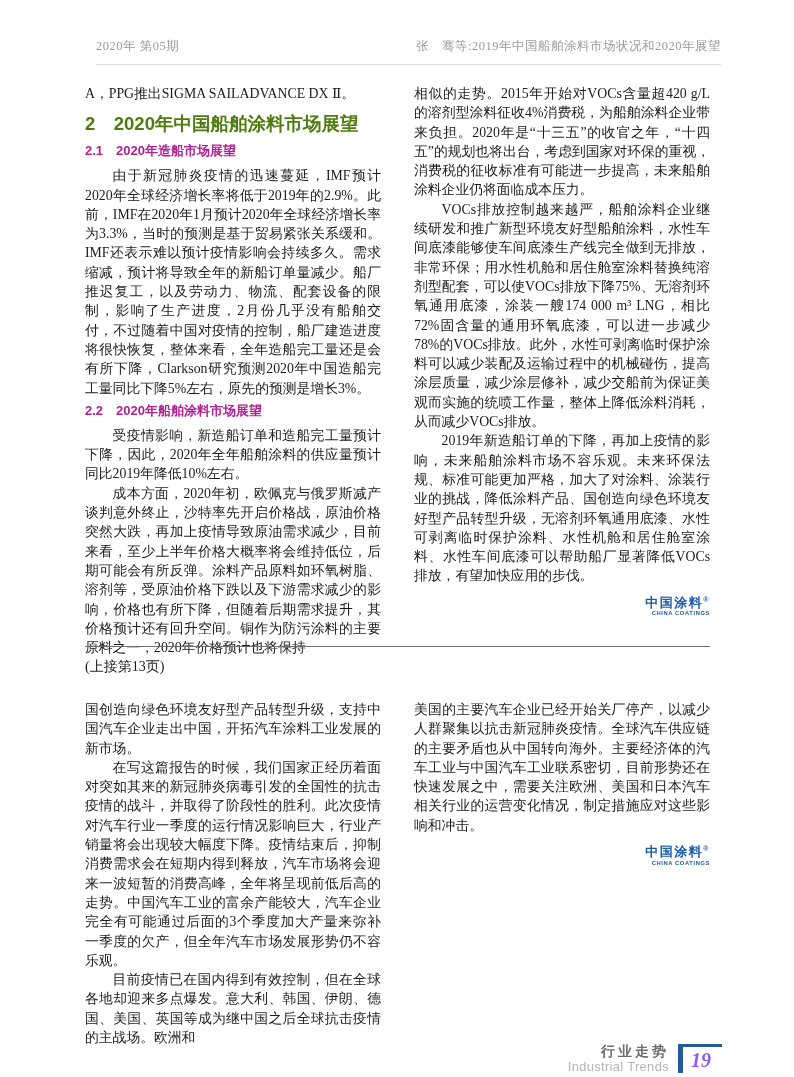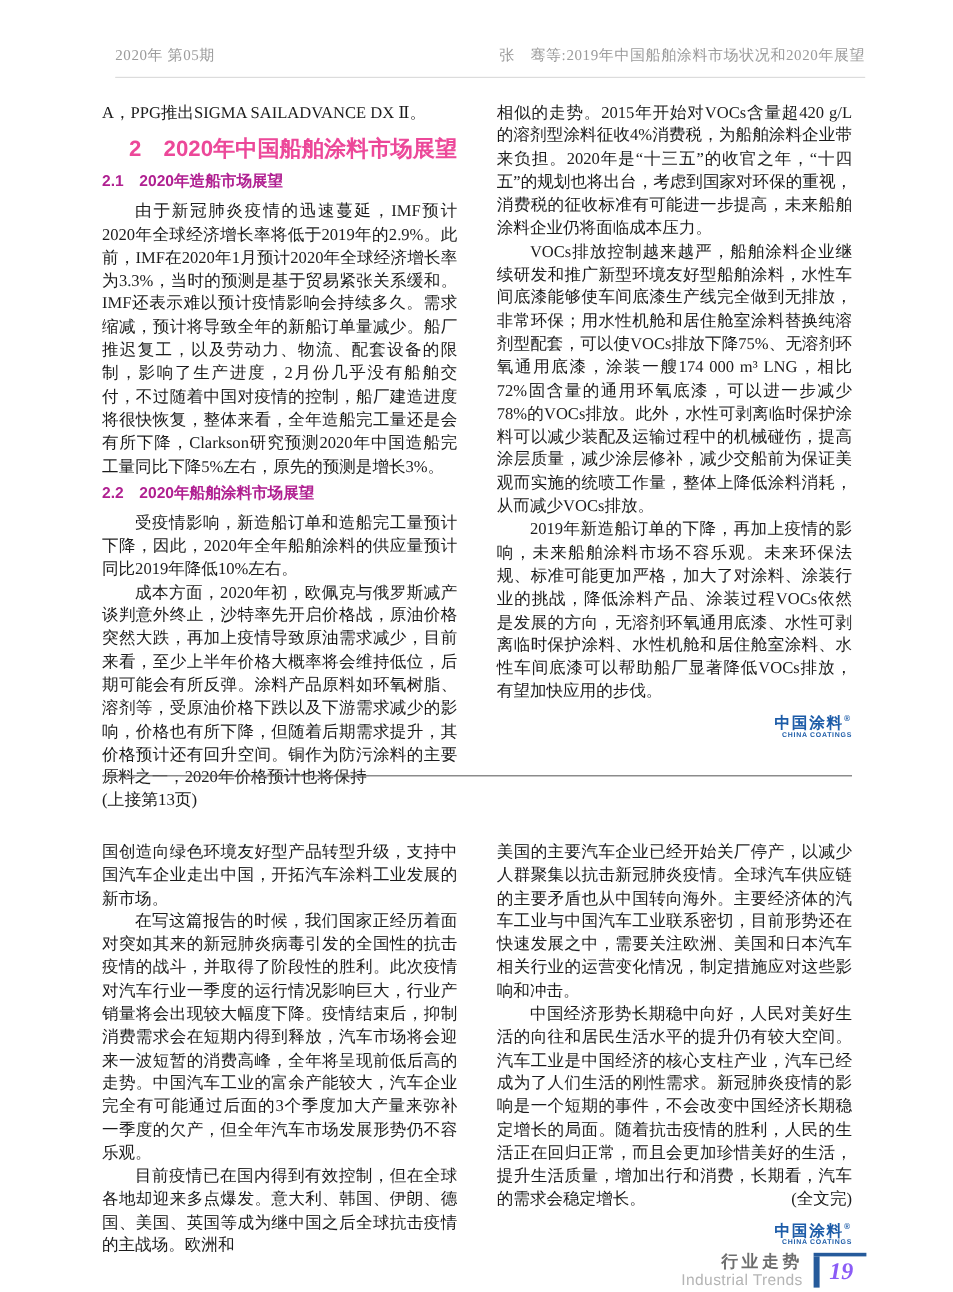--- a/index.html
+++ b/index.html
@@ -17,22 +17,22 @@
   
   .cols{display:flex;gap:33px;}
   .col{width:302px;font-size:13.8px;line-height:19.3px;text-align:justify;}
   .col p{margin:0;}
   .ind{text-indent:2em;}
   .upper{position:absolute;top:84px;left:85px;width:625px;}
   .lower{position:absolute;top:700px;left:85px;width:625px;}
   
   .h2{
     font-family:"Liberation Sans","DejaVu Sans",sans-serif;
-    font-size:18.5px;line-height:25px;font-weight:bold;color:#ec4899;
-    margin:8px 0 5px 0;text-align:right;
+    font-size:18.5px;line-height:25px;font-weight:bold;color:#4d7c0f;
+    margin:8px 0 5px 0;text-align:left;
   }
   .h3{
     font-family:"Liberation Sans","DejaVu Sans",sans-serif;
     font-size:13px;line-height:20px;font-weight:bold;color:#b02091;
     margin:3px 0 5px 0;text-align:left;
   }
   .h2.sec3{margin-top:14px;margin-bottom:8px;}
   
   .logo{margin-top:10px;text-align:right;color:#1d5ca8;line-height:1.05;}
   .logo-cn{font-family:"Liberation Sans","DejaVu Sans",sans-serif;font-weight:bold;font-size:13px;letter-spacing:1.5px;}
@@ -75,40 +75,39 @@
       <div class="h2">2　2020年中国船舶涂料市场展望</div>
       <div class="h3">2.1　2020年造船市场展望</div>
       <p class="ind">由于新冠肺炎疫情的迅速蔓延，IMF预计2020年全球经济增长率将低于2019年的2.9%。此前，IMF在2020年1月预计2020年全球经济增长率为3.3%，当时的预测是基于贸易紧张关系缓和。IMF还表示难以预计疫情影响会持续多久。需求缩减，预计将导致全年的新船订单量减少。船厂推迟复工，以及劳动力、物流、配套设备的限制，影响了生产进度，2月份几乎没有船舶交付，不过随着中国对疫情的控制，船厂建造进度将很快恢复，整体来看，全年造船完工量还是会有所下降，Clarkson研究预测2020年中国造船完工量同比下降5%左右，原先的预测是增长3%。</p>
       <div class="h3">2.2　2020年船舶涂料市场展望</div>
       <p class="ind">受疫情影响，新造船订单和造船完工量预计下降，因此，2020年全年船舶涂料的供应量预计同比2019年降低10%左右。</p>
       <p class="ind">成本方面，2020年初，欧佩克与俄罗斯减产谈判意外终止，沙特率先开启价格战，原油价格突然大跌，再加上疫情导致原油需求减少，目前来看，至少上半年价格大概率将会维持低位，后期可能会有所反弹。涂料产品原料如环氧树脂、溶剂等，受原油价格下跌以及下游需求减少的影响，价格也有所下降，但随着后期需求提升，其价格预计还有回升空间。铜作为防污涂料的主要原料之一，2020年价格预计也将保持</p>
     </div>
     <div class="col">
       <p>相似的走势。2015年开始对VOCs含量超420 g/L的溶剂型涂料征收4%消费税，为船舶涂料企业带来负担。2020年是“十三五”的收官之年，“十四五”的规划也将出台，考虑到国家对环保的重视，消费税的征收标准有可能进一步提高，未来船舶涂料企业仍将面临成本压力。</p>
       <p class="ind">VOCs排放控制越来越严，船舶涂料企业继续研发和推广新型环境友好型船舶涂料，水性车间底漆能够使车间底漆生产线完全做到无排放，非常环保；用水性机舱和居住舱室涂料替换纯溶剂型配套，可以使VOCs排放下降75%、无溶剂环氧通用底漆，涂装一艘174 000 m³ LNG，相比72%固含量的通用环氧底漆，可以进一步减少78%的VOCs排放。此外，水性可剥离临时保护涂料可以减少装配及运输过程中的机械碰伤，提高涂层质量，减少涂层修补，减少交船前为保证美观而实施的统喷工作量，整体上降低涂料消耗，从而减少VOCs排放。</p>
-      <p class="ind">2019年新造船订单的下降，再加上疫情的影响，未来船舶涂料市场不容乐观。未来环保法规、标准可能更加严格，加大了对涂料、涂装行业的挑战，降低涂料产品、涂装过程VOCs依然是发展的方向，无溶剂环氧通用底漆、水性可剥离临时保护涂料、水性机舱和居住舱室涂料、水性车间底漆可以帮助船厂显著降低VOCs排放，有望加快应用的步伐。</p>
+      <p class="ind">2019年新造船订单的下降，再加上疫情的影响，未来船舶涂料市场不容乐观。未来环保法规、标准可能更加严格，加大了对涂料、涂装行业的挑战，降低涂料产品、国创造向绿色环境友好型产品转型升级，无溶剂环氧通用底漆、水性可剥离临时保护涂料、水性机舱和居住舱室涂料、水性车间底漆可以帮助船厂显著降低VOCs排放，有望加快应用的步伐。</p>
       <div class="logo">
         <div class="logo-cn"><span>中国涂料</span><sup>®</sup></div>
         <div class="logo-en">CHINA COATINGS</div>
       </div>
     </div>
   </div>
 
   <div class="divider"></div>
   <div class="cont-note">(上接第13页)</div>
 
   <div class="lower cols">
     <div class="col">
       <p>国创造向绿色环境友好型产品转型升级，支持中国汽车企业走出中国，开拓汽车涂料工业发展的新市场。</p>
       <p class="ind">在写这篇报告的时候，我们国家正经历着面对突如其来的新冠肺炎病毒引发的全国性的抗击疫情的战斗，并取得了阶段性的胜利。此次疫情对汽车行业一季度的运行情况影响巨大，行业产销量将会出现较大幅度下降。疫情结束后，抑制消费需求会在短期内得到释放，汽车市场将会迎来一波短暂的消费高峰，全年将呈现前低后高的走势。中国汽车工业的富余产能较大，汽车企业完全有可能通过后面的3个季度加大产量来弥补一季度的欠产，但全年汽车市场发展形势仍不容乐观。</p>
       <p class="ind">目前疫情已在国内得到有效控制，但在全球各地却迎来多点爆发。意大利、韩国、伊朗、德国、美国、英国等成为继中国之后全球抗击疫情的主战场。欧洲和</p>
     </div>
     <div class="col">
       <p>美国的主要汽车企业已经开始关厂停产，以减少人群聚集以抗击新冠肺炎疫情。全球汽车供应链的主要矛盾也从中国转向海外。主要经济体的汽车工业与中国汽车工业联系密切，目前形势还在快速发展之中，需要关注欧洲、美国和日本汽车相关行业的运营变化情况，制定措施应对这些影响和冲击。</p>
-      <p class="ind"><span>中国经济形势长期稳中向好，人民对美好生活的向往和居民生活水平的提升仍有较大空间。汽车工业是中国经济的核心支柱产业，汽车已经成为了人们生活的刚性需求。新冠肺炎疫情的影响是一个短期的事件，不会改变中国经济长期稳定增长的局面。随着抗击疫情的胜利，人民的生活正在回归正常，而且会更加珍惜美好的生活，提升生活质量，增加出行和消费，长期看，汽车的需求会稳定增长。</span><span class="endnote">(全文完)</span></p>
       <div class="logo">
         <div class="logo-cn"><span>中国涂料</span><sup>®</sup></div>
         <div class="logo-en">CHINA COATINGS</div>
       </div>
     </div>
   </div>
 
   <div class="footer">
     <div class="footer-labels">
       <div class="footer-cn">行业走势</div>

